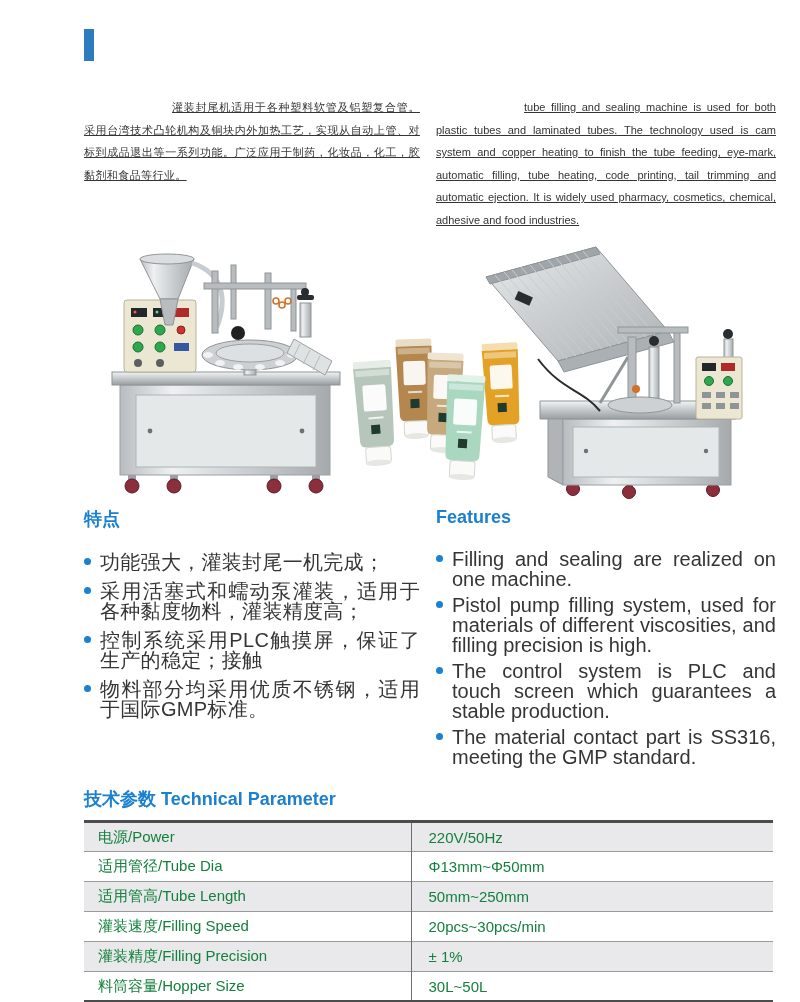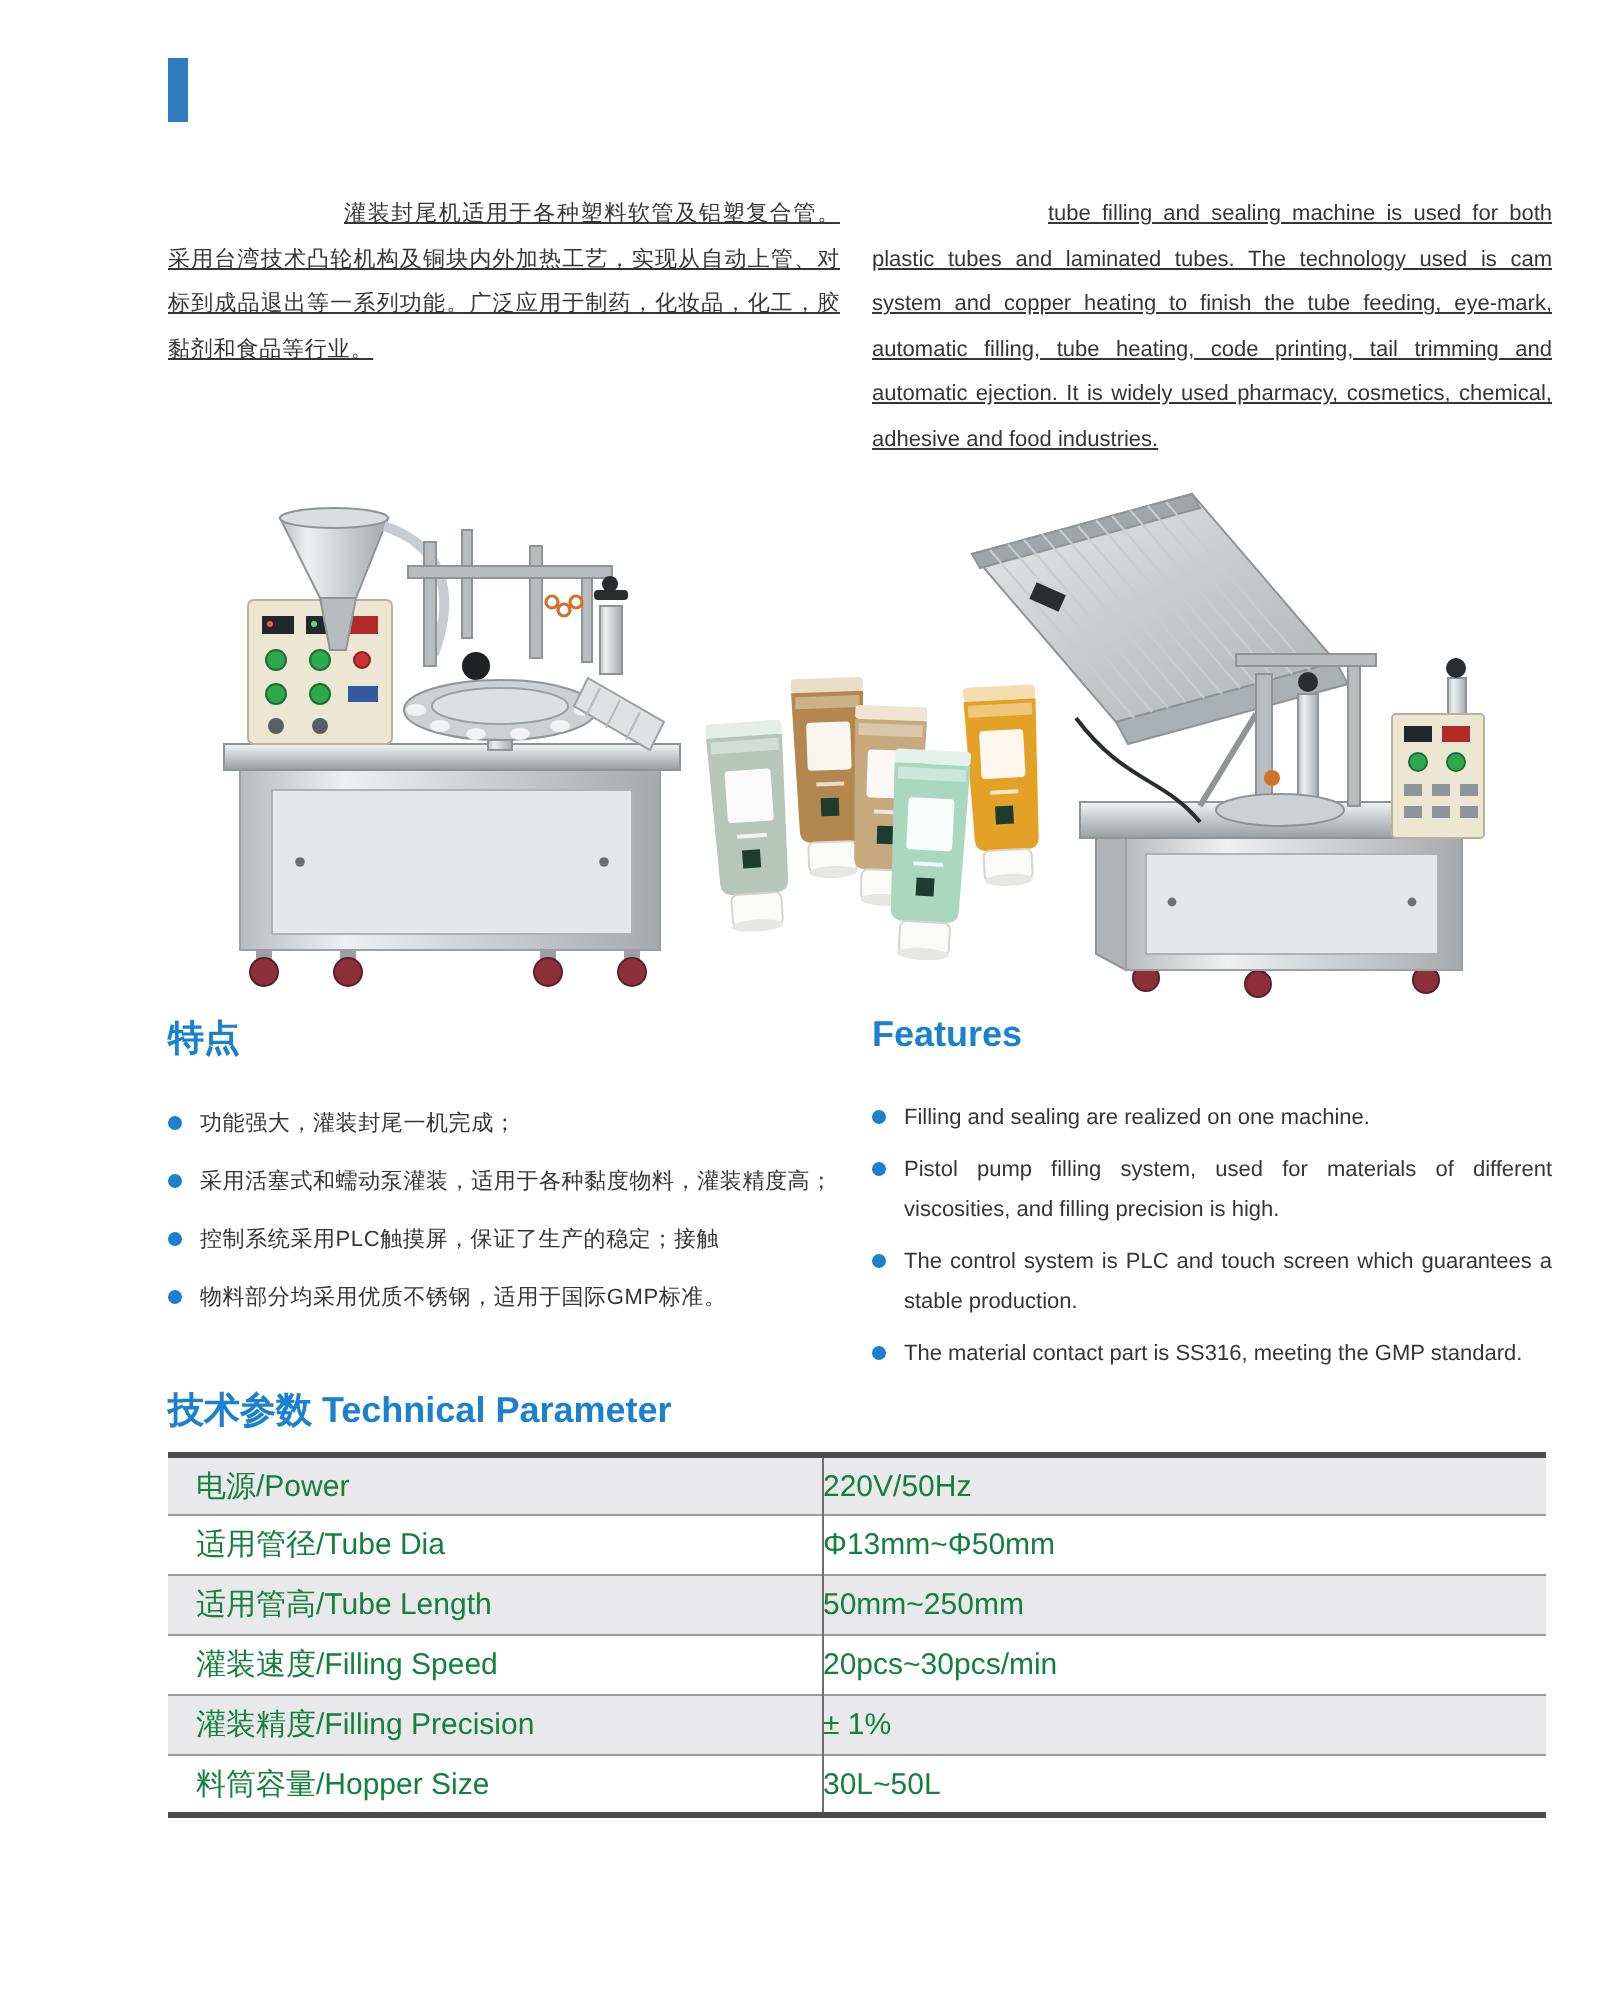--- a/index.html
+++ b/index.html
@@ -40,39 +40,39 @@
   .img-left{position:absolute;left:20px;top:4px;}
   .img-right{position:absolute;left:394px;top:0px;}
   .img-tubes{position:absolute;left:266px;top:96px;z-index:2;}
 
   
   .features{display:flex;gap:16px;margin-top:10px;}
   .feat-col{width:336px;}
   .feat-col.en{width:340px;}
   .feat-heading{font-size:18px;font-weight:700;color:var(--heading-blue);margin-bottom:21px;}
   .feat-list{list-style:none;}
-  .feat-list li{display:flex;gap:9px;margin-bottom:6px;font-size:11px;line-height:20px;text-align:justify;}
+  .feat-list li{display:flex;gap:9px;margin-bottom:6px;font-size:20px;line-height:20px;text-align:justify;}
   .feat-col.cn .feat-list li{margin-bottom:9px;letter-spacing:.3px;}
   .dot{flex:0 0 auto;width:7px;height:7px;border-radius:50%;background:var(--bullet-blue);margin-top:6px;}
 
   
-  .param-heading{font-size:18px;font-weight:700;color:var(--heading-blue);}
+  .param-heading{font-size:18px;font-weight:700;color:var(--heading-blue);margin-top:14px;}
   table.params{
     width:689px;margin-top:9px;border-collapse:collapse;
     border-top:3px solid var(--table-border-dark);
     border-bottom:3px solid var(--table-border-dark);
   }
   table.params td{
     height:30px;font-size:15px;color:#15803d;vertical-align:middle;
     border-top:1px solid var(--table-border-light);
   }
   table.params tr:first-child td{border-top:none;}
   table.params tr:nth-child(odd) td{background:var(--table-stripe);}
   td.p-label{width:327px;padding-left:14px;border-right:1px solid #6e6e6e;}
-  td.p-value{}
+  td.p-value{padding-left:17px;}
 </style>
 </head>
 <body>
 
 <div class="page">
 
   <header class="title-row">
     <span class="accent-bar"></span>
   </header>
 

